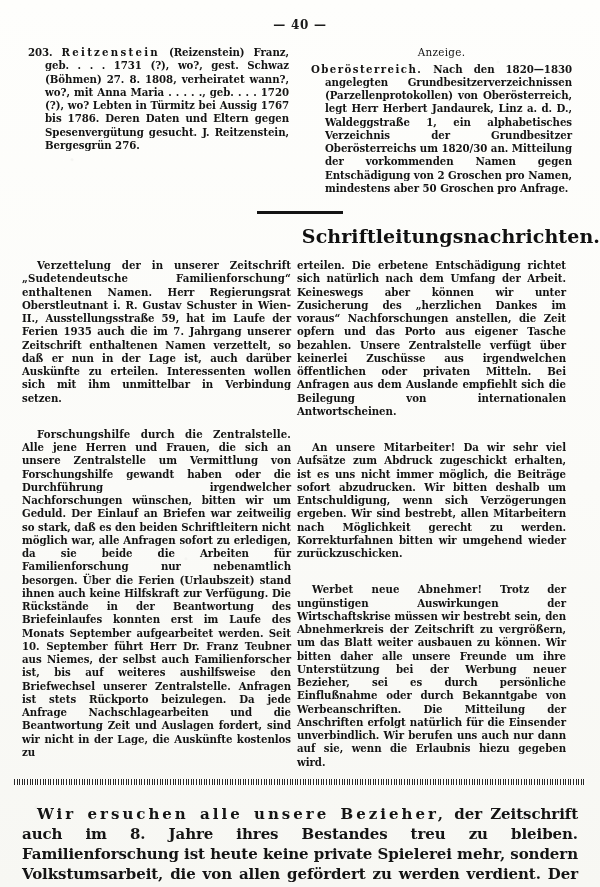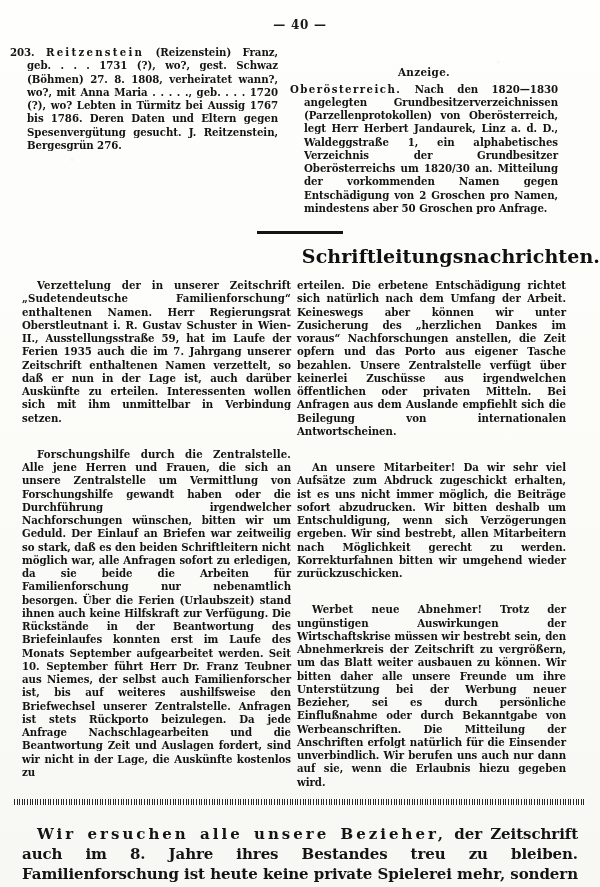--- a/index.html
+++ b/index.html
@@ -49,47 +49,46 @@
     text-align: justify;
     text-justify: inter-word;
     hyphens: manual;
     letter-spacing: -0.005em;
     color: #141414;
   }
 
   
   .band {
     display: flex;
-    gap: 12px;
-    padding: 0 10px;
+    gap: 22px;
+    padding: 0 28px;
     box-sizing: border-box;
   }
   .col { width: 268px; }
 
   .entry-num {
     text-indent: -17px;
     padding-left: 17px;
   }
   .spaced {
     letter-spacing: 0.22em;
     font-weight: 700;
   }
   .spaced-lite {
     letter-spacing: 0.14em;
     font-weight: 700;
     margin-top: 46px;
   }
 
   .col-head {
     text-align: center;
-    font-weight: 700;
+    font-weight: 400;
     font-size: 10.4px;
     letter-spacing: 0.03em;
     margin-bottom: 3px;
-    margin-top: 20px;
   }
 
   .hang {
     text-indent: 0;
     padding-left: 14px;
   }
   .hang > .lead {
     margin-left: -14px;
   }
 

